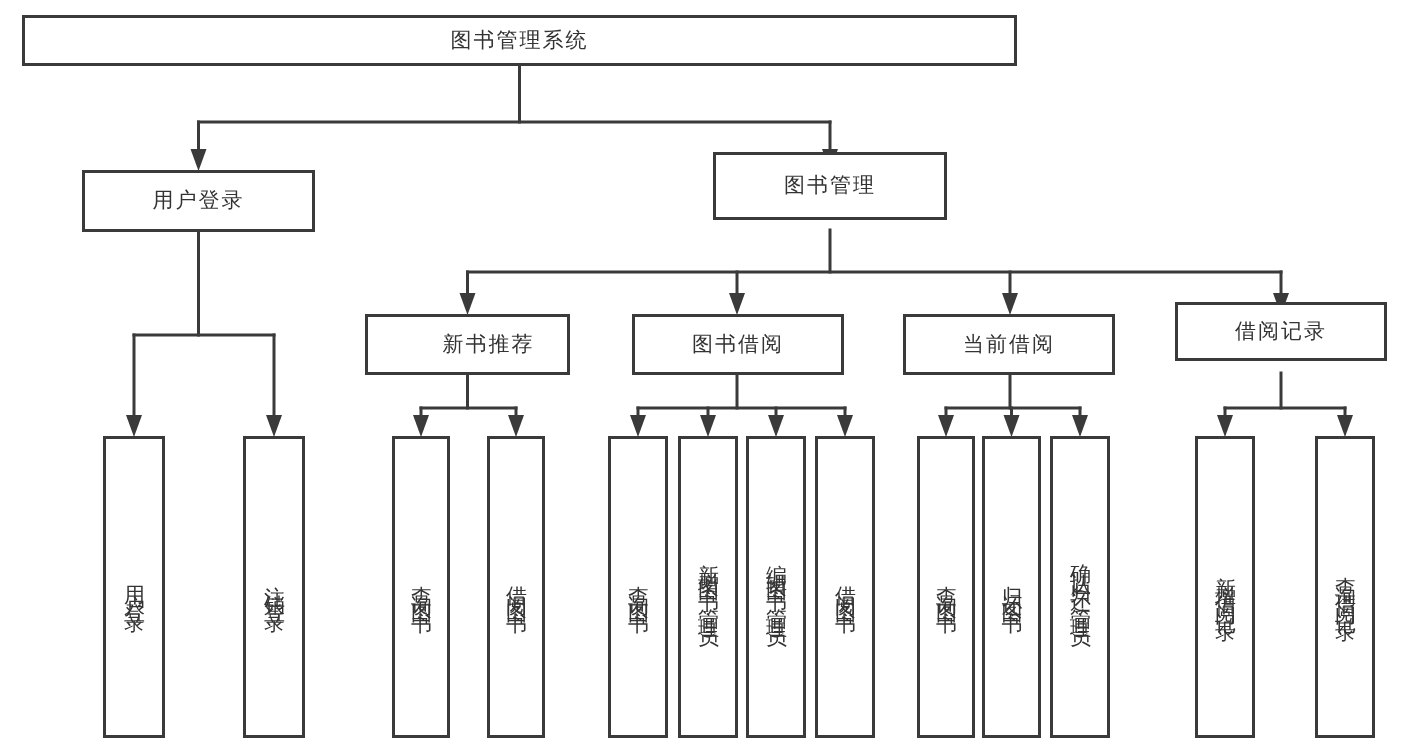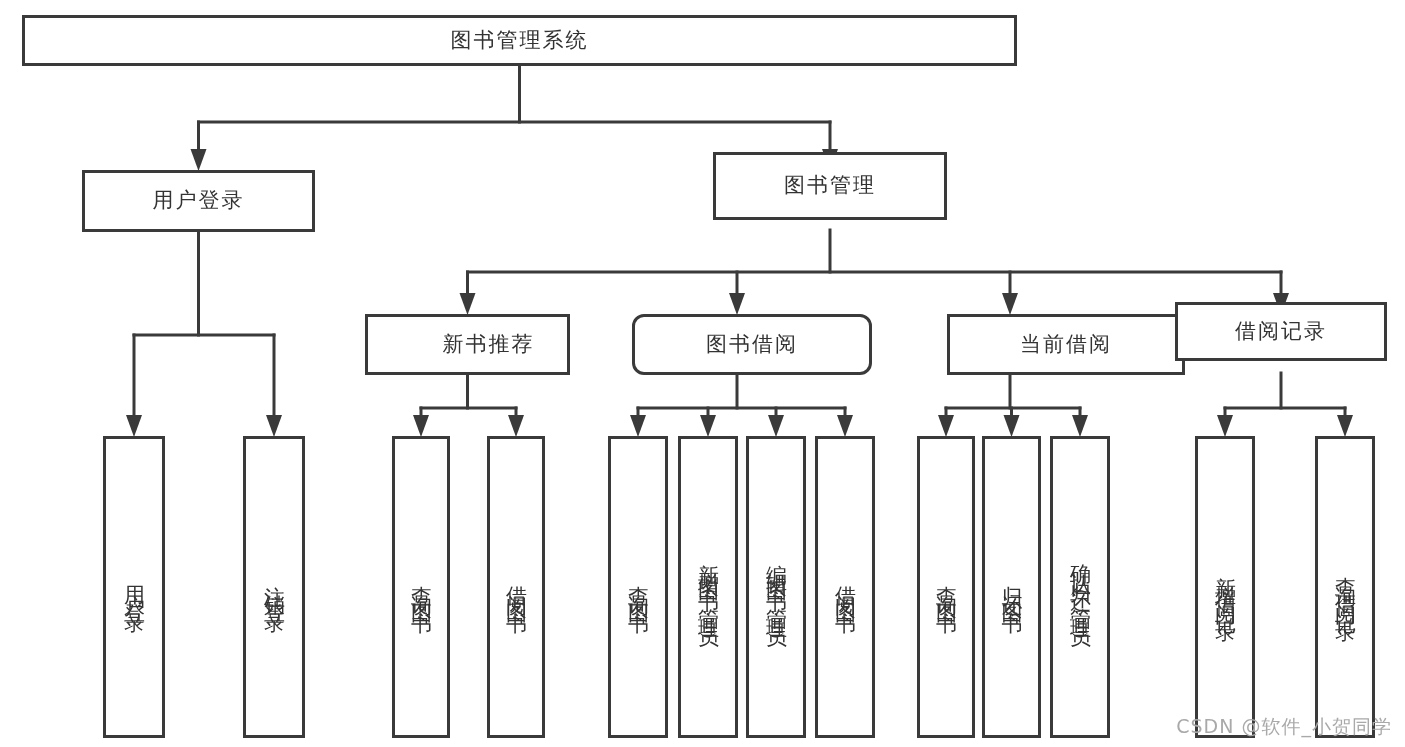--- a/index.html
+++ b/index.html
@@ -113,24 +113,24 @@
       </div>
       <div class="node h" style="left: 82px; top: 170px; width: 233px; height: 62px; border-color: rgb(58, 58, 58);">
         <span class="label" style="color: rgb(51, 51, 51);">用户登录</span>
       </div>
       <div class="node h" style="left: 713px; top: 152px; width: 234px; height: 68px; border-color: rgb(58, 58, 58);">
         <span class="label" style="color: rgb(51, 51, 51);">图书管理</span>
       </div>
       <div class="node h" style="left: 365px; top: 314px; width: 205px; height: 61px; border-color: rgb(58, 58, 58); padding-left: 42px;">
         <span class="label" style="color: rgb(51, 51, 51);">新书推荐</span>
       </div>
-      <div class="node h" style="left: 632px; top: 314px; width: 240px; height: 61px; border-color: rgb(58, 58, 58); border-radius: 12px;">
+      <div class="node h" style="left: 632px; top: 314px; width: 212px; height: 61px; border-color: rgb(58, 58, 58);">
         <span class="label" style="color: rgb(51, 51, 51);">图书借阅</span>
       </div>
-      <div class="node h" style="left: 903px; top: 314px; width: 238px; height: 61px; border-color: rgb(58, 58, 58); margin-left: 44px;">
+      <div class="node h" style="left: 903px; top: 314px; width: 212px; height: 61px; border-color: rgb(58, 58, 58);">
         <span class="label" style="color: rgb(51, 51, 51);">当前借阅</span>
       </div>
       <div class="node h" style="left: 1175px; top: 302px; width: 212px; height: 59px; border-color: rgb(58, 58, 58);">
         <span class="label" style="color: rgb(51, 51, 51);">借阅记录</span>
       </div>
       <div class="node v" style="left: 103px; top: 436px; width: 62px; height: 302px; border-color: rgb(58, 58, 58);">
         <span class="label" style="color: rgb(51, 51, 51);">用户登录</span>
       </div>
       <div class="node v" style="left: 243px; top: 436px; width: 62px; height: 302px; border-color: rgb(58, 58, 58);">
         <span class="label" style="color: rgb(51, 51, 51);">注销登录</span>
@@ -162,14 +162,13 @@
       <div class="node v" style="left: 1050px; top: 436px; width: 60px; height: 302px; border-color: rgb(58, 58, 58);">
         <span class="label" style="color: rgb(51, 51, 51);">确认归还（管理员）</span>
       </div>
       <div class="node v" style="left: 1195px; top: 436px; width: 60px; height: 302px; border-color: rgb(58, 58, 58);">
         <span class="label" style="color: rgb(51, 51, 51);">新增借阅记录</span>
       </div>
       <div class="node v" style="left: 1315px; top: 436px; width: 60px; height: 302px; border-color: rgb(58, 58, 58);">
         <span class="label" style="color: rgb(51, 51, 51);">查询借阅记录</span>
       </div>
     </div>
-  <div class="watermark" style="color: rgb(169, 169, 169);">CSDN @软件_小贺同学</div>
 </div>
 
 </body></html>

